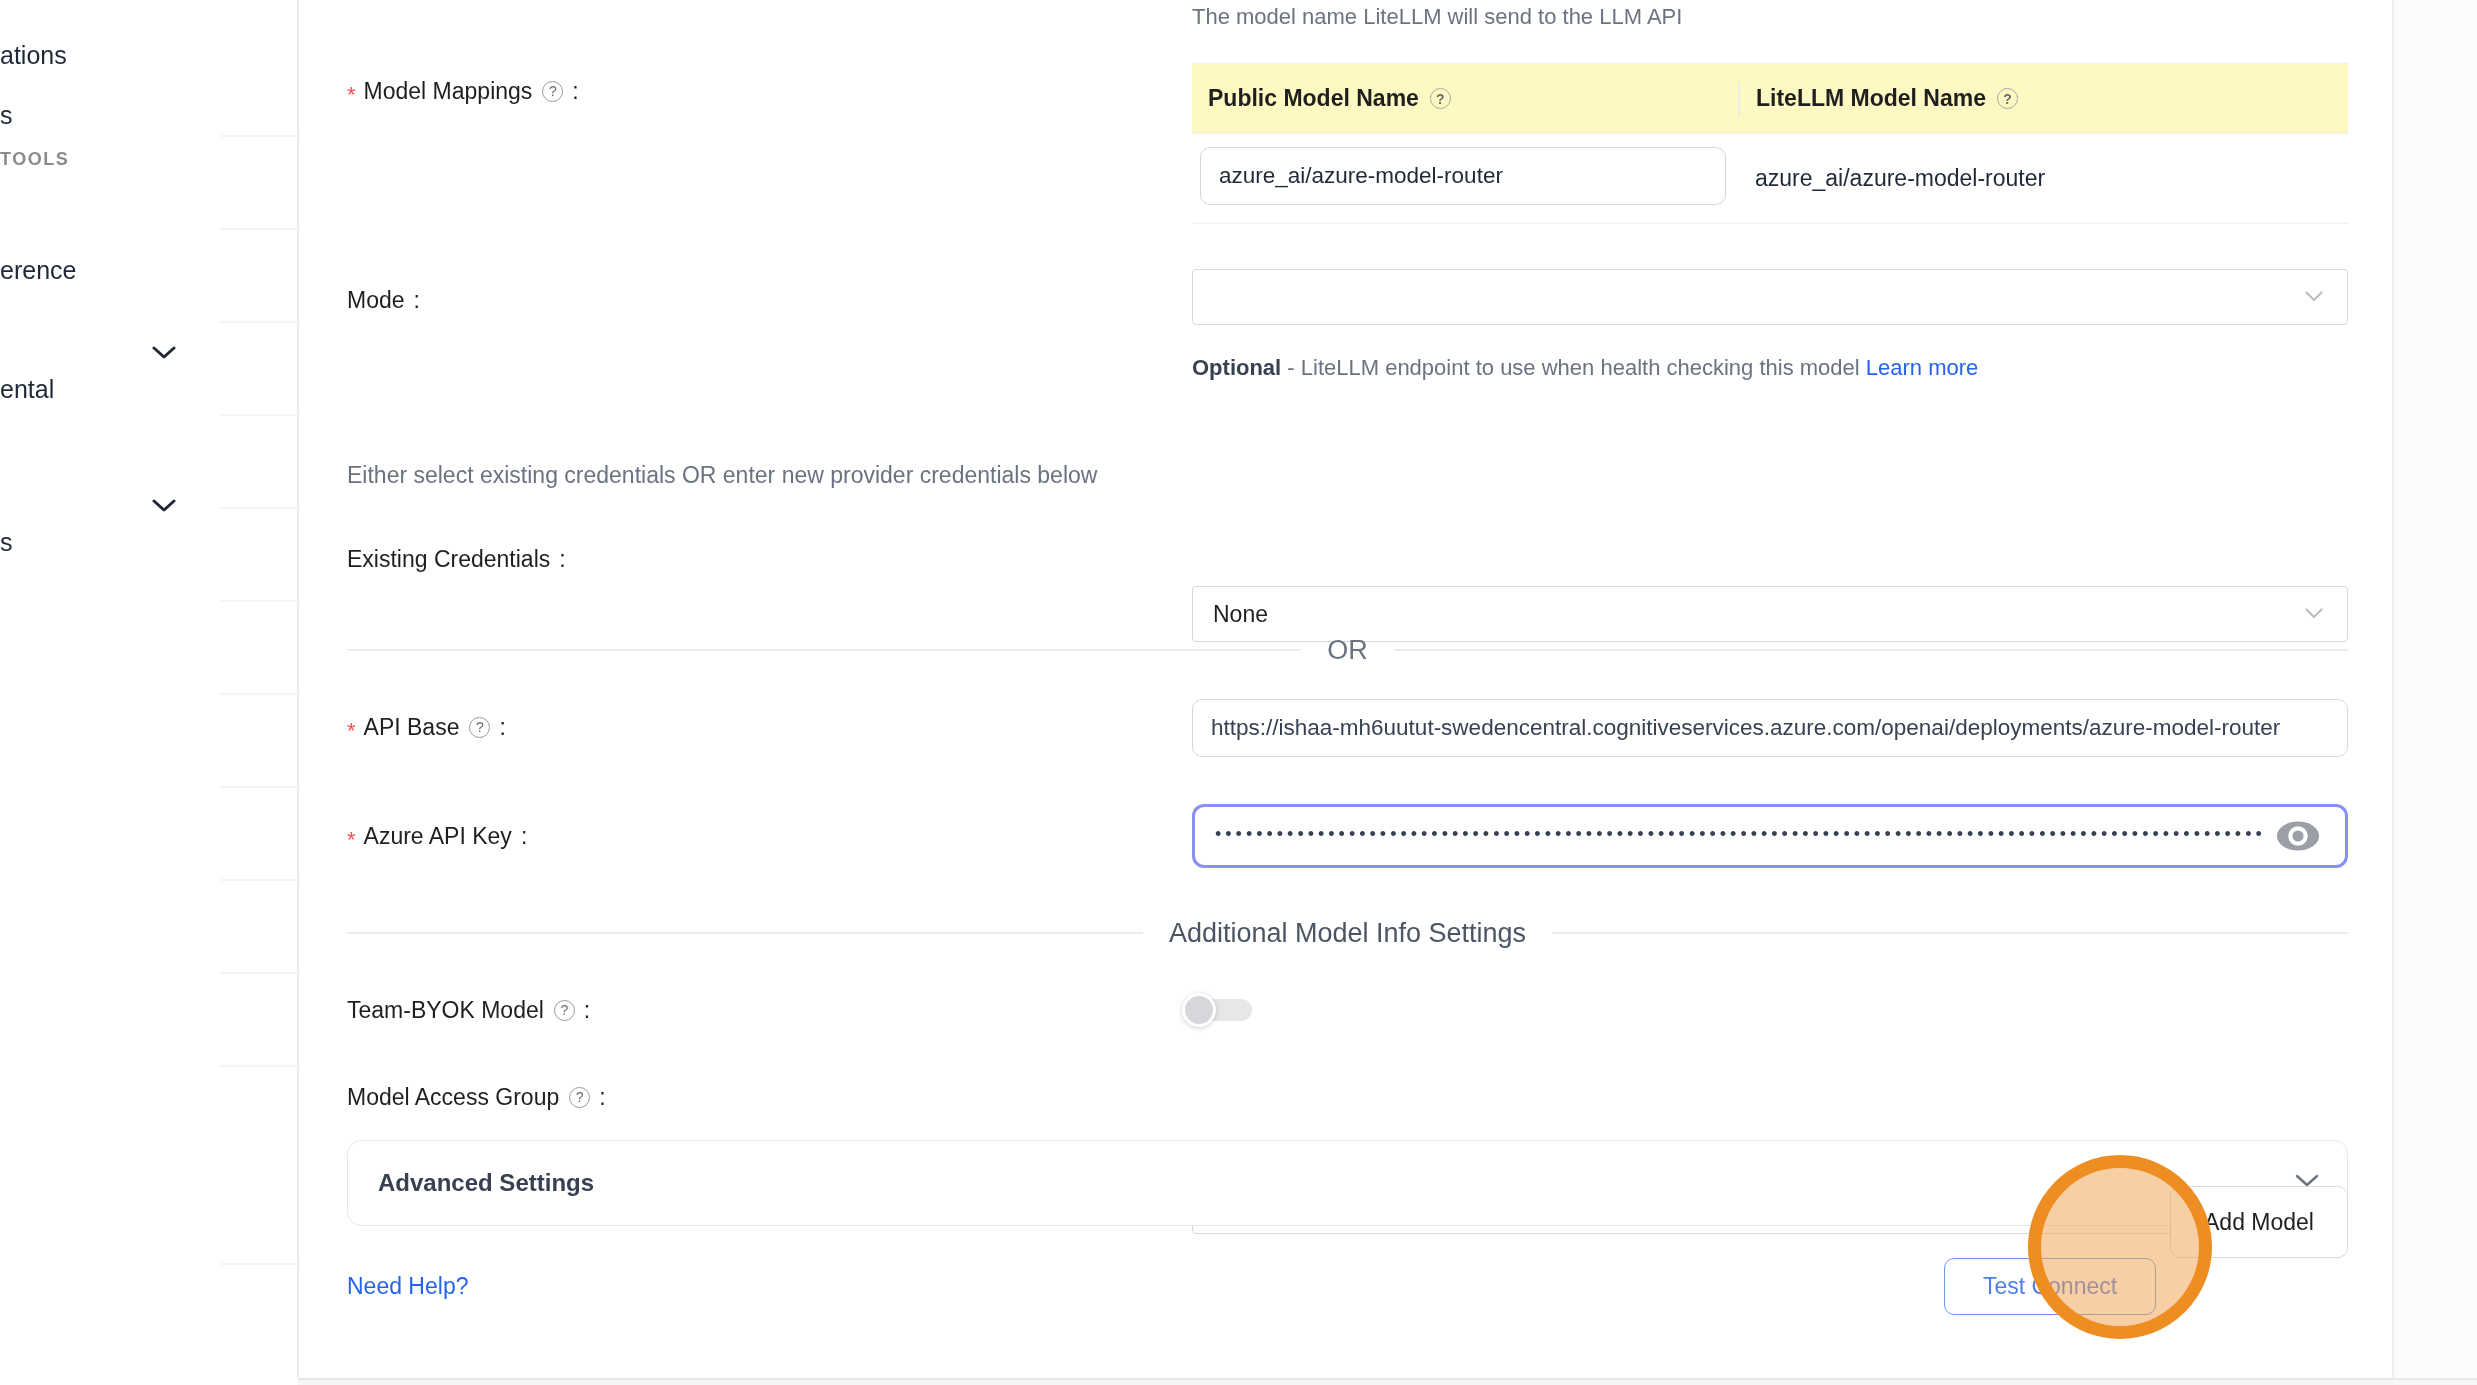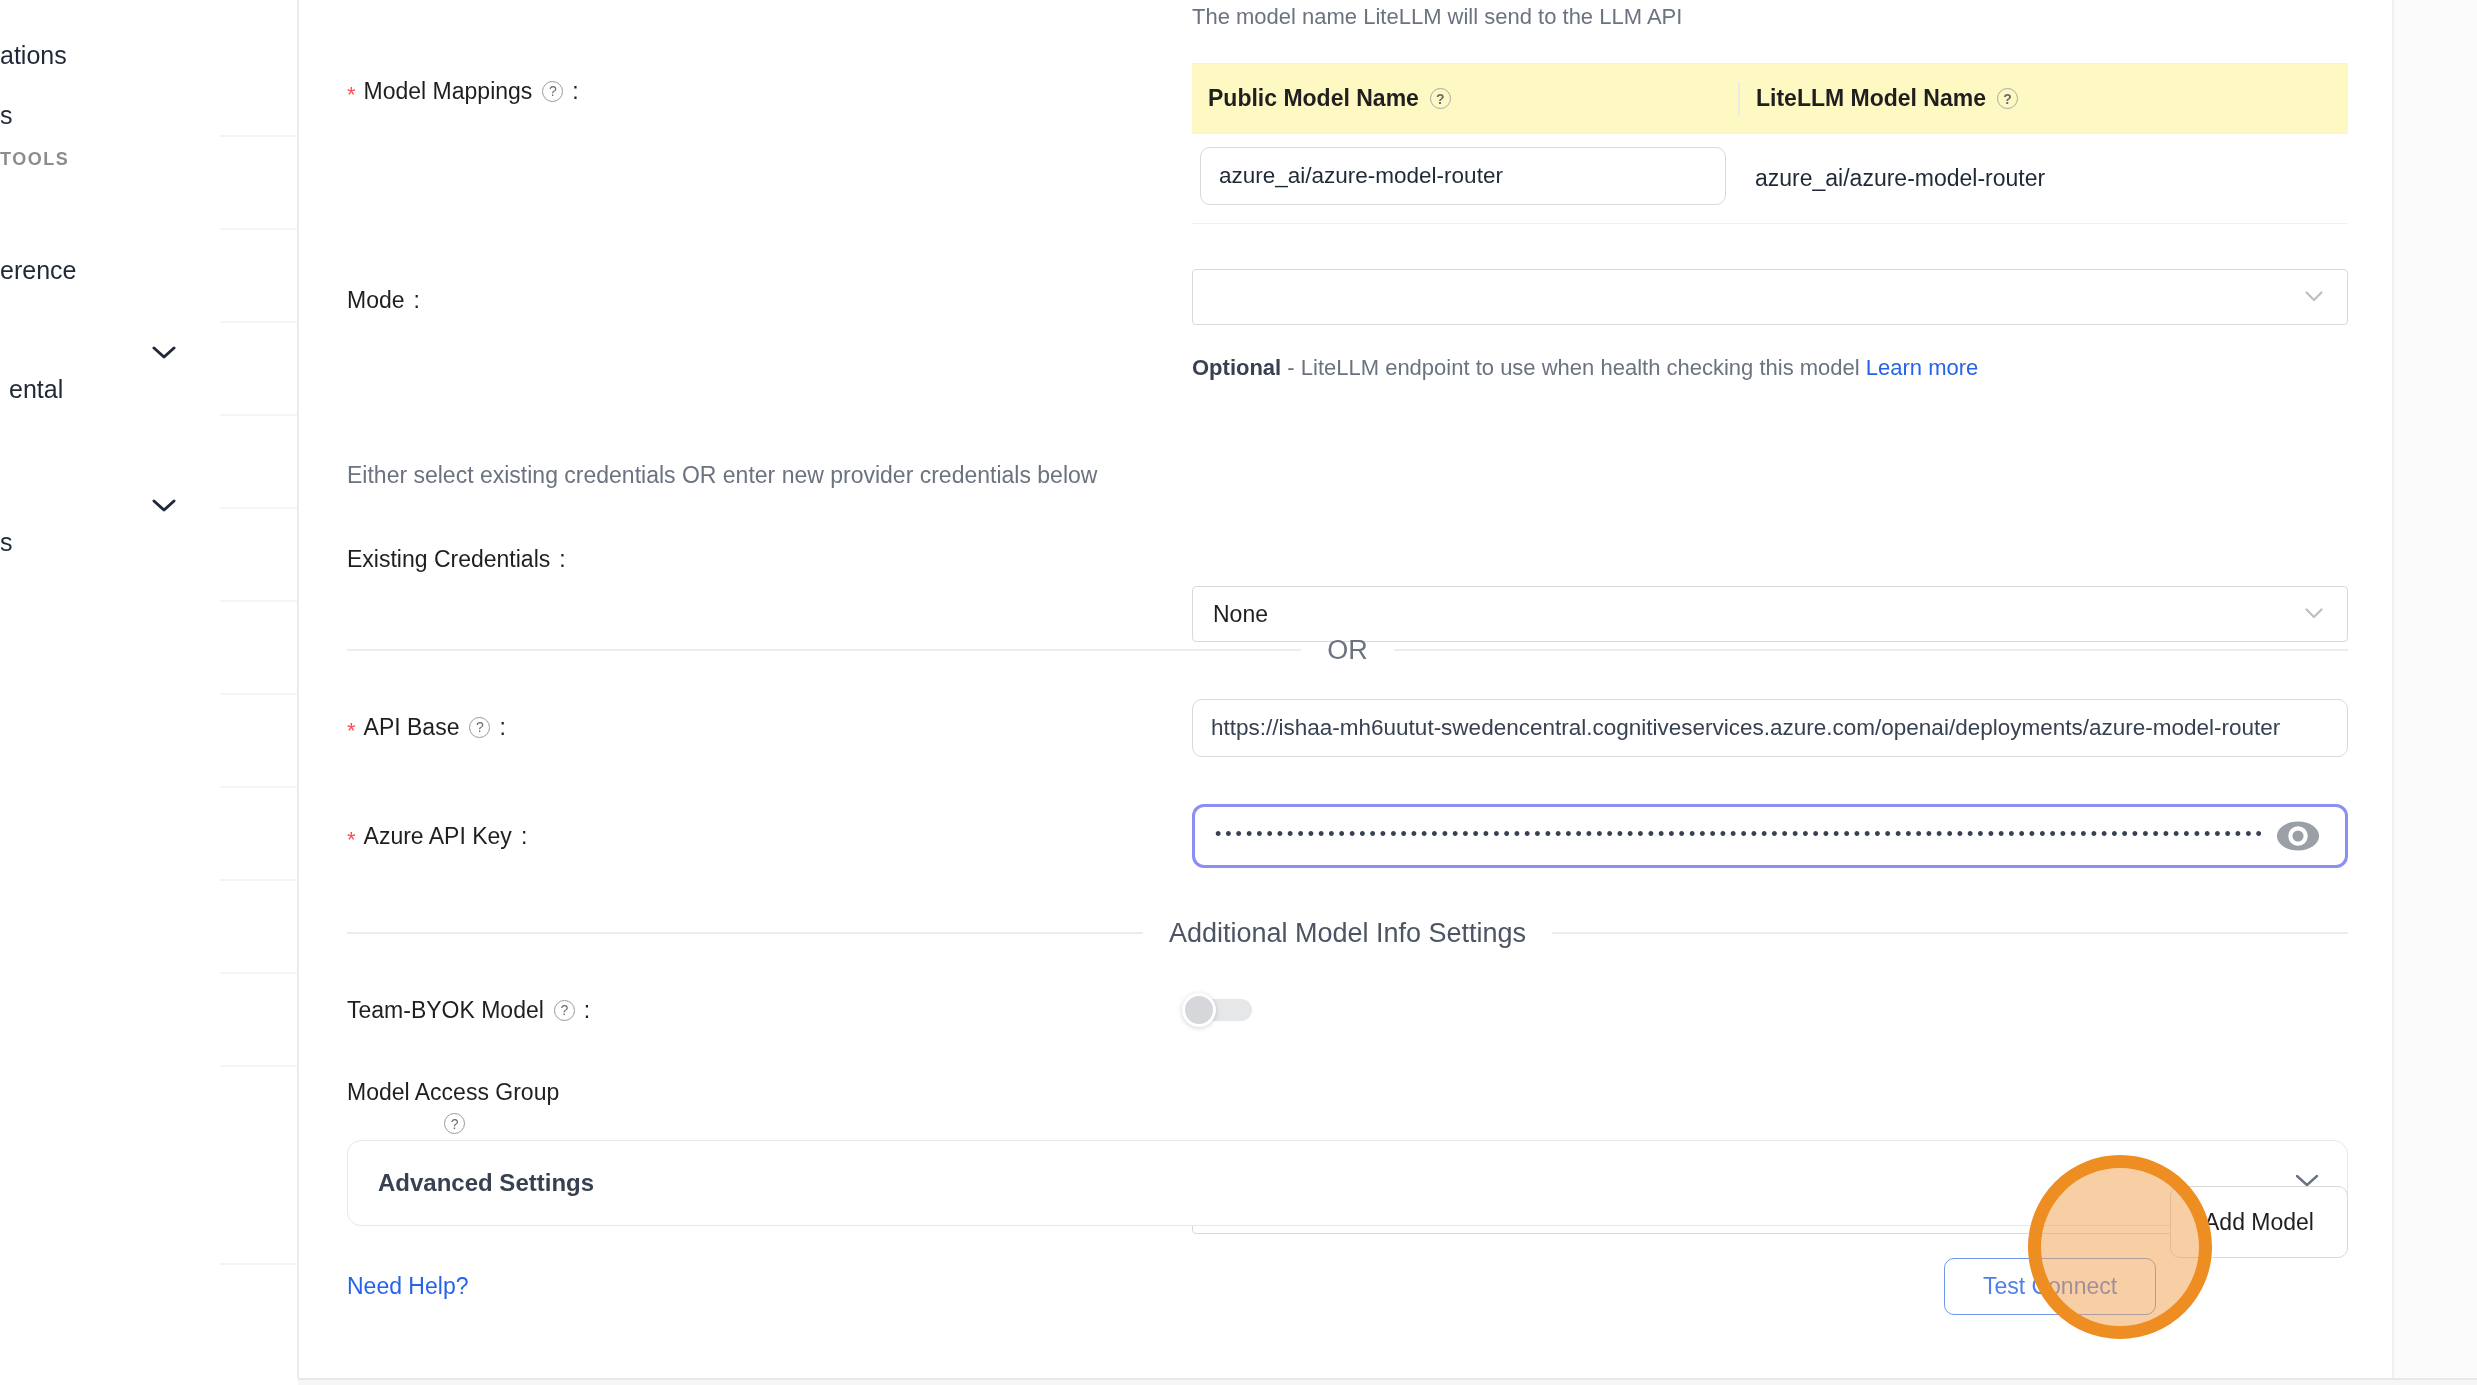--- a/index.html
+++ b/index.html
@@ -85,21 +85,21 @@
 <div class="abs side-item" style="left:0;top:2px;">
     <span>ations</span>
   </div>
 <div class="abs side-item" style="left:0;top:62px;">
     <span>s</span>
   </div>
 <div class="abs side-section" style="left:0;top:149px;"><span>TOOLS</span></div>
 <div class="abs side-item" style="left:0;top:217px;">
     <span>erence</span>
   </div>
-<div class="abs side-item" style="left:9px;top:336px;">
+<div class="abs side-item" style="left:0;top:336px;">
     <span>ental</span>
   </div>
 <div class="abs side-chevron" style="left:152px;top:346px;">
   <svg width="24" height="14" viewBox="0 0 24 14">
       <path d="M2 2 L12 11 L22 2" fill="none" stroke="#1f2937" stroke-width="3" stroke-linecap="round" stroke-linejoin="round"></path>
     </svg>
 </div>
 <div class="abs side-item" style="left:0;top:489px;">
     <span>s</span>
   </div>
@@ -239,21 +239,21 @@
   <span class="help">
       <span>?</span>
     </span>
   <span class="colon">:</span>
 </div>
 <div class="abs switch">
   <div class="pill"></div>
   <div class="knob"></div>
 </div>
 
-<div class="abs f-label" style="left:347px;top:1079px;flex-direction:column;">
+<div class="abs f-label" style="left:347px;top:1079px;">
   <span>Model Access Group</span>
   <span class="help">
       <span>?</span>
     </span>
   <span class="colon">:</span>
 </div>
 <div class="abs select" style="left:1192px;top:1066px;width:1156px;height:56px;">
   <span class="sel-text placeholder">Select existing groups or type to create new ones</span>
   <span class="sel-arrow">
     <svg width="18" height="11" viewBox="0 0 18 11">

